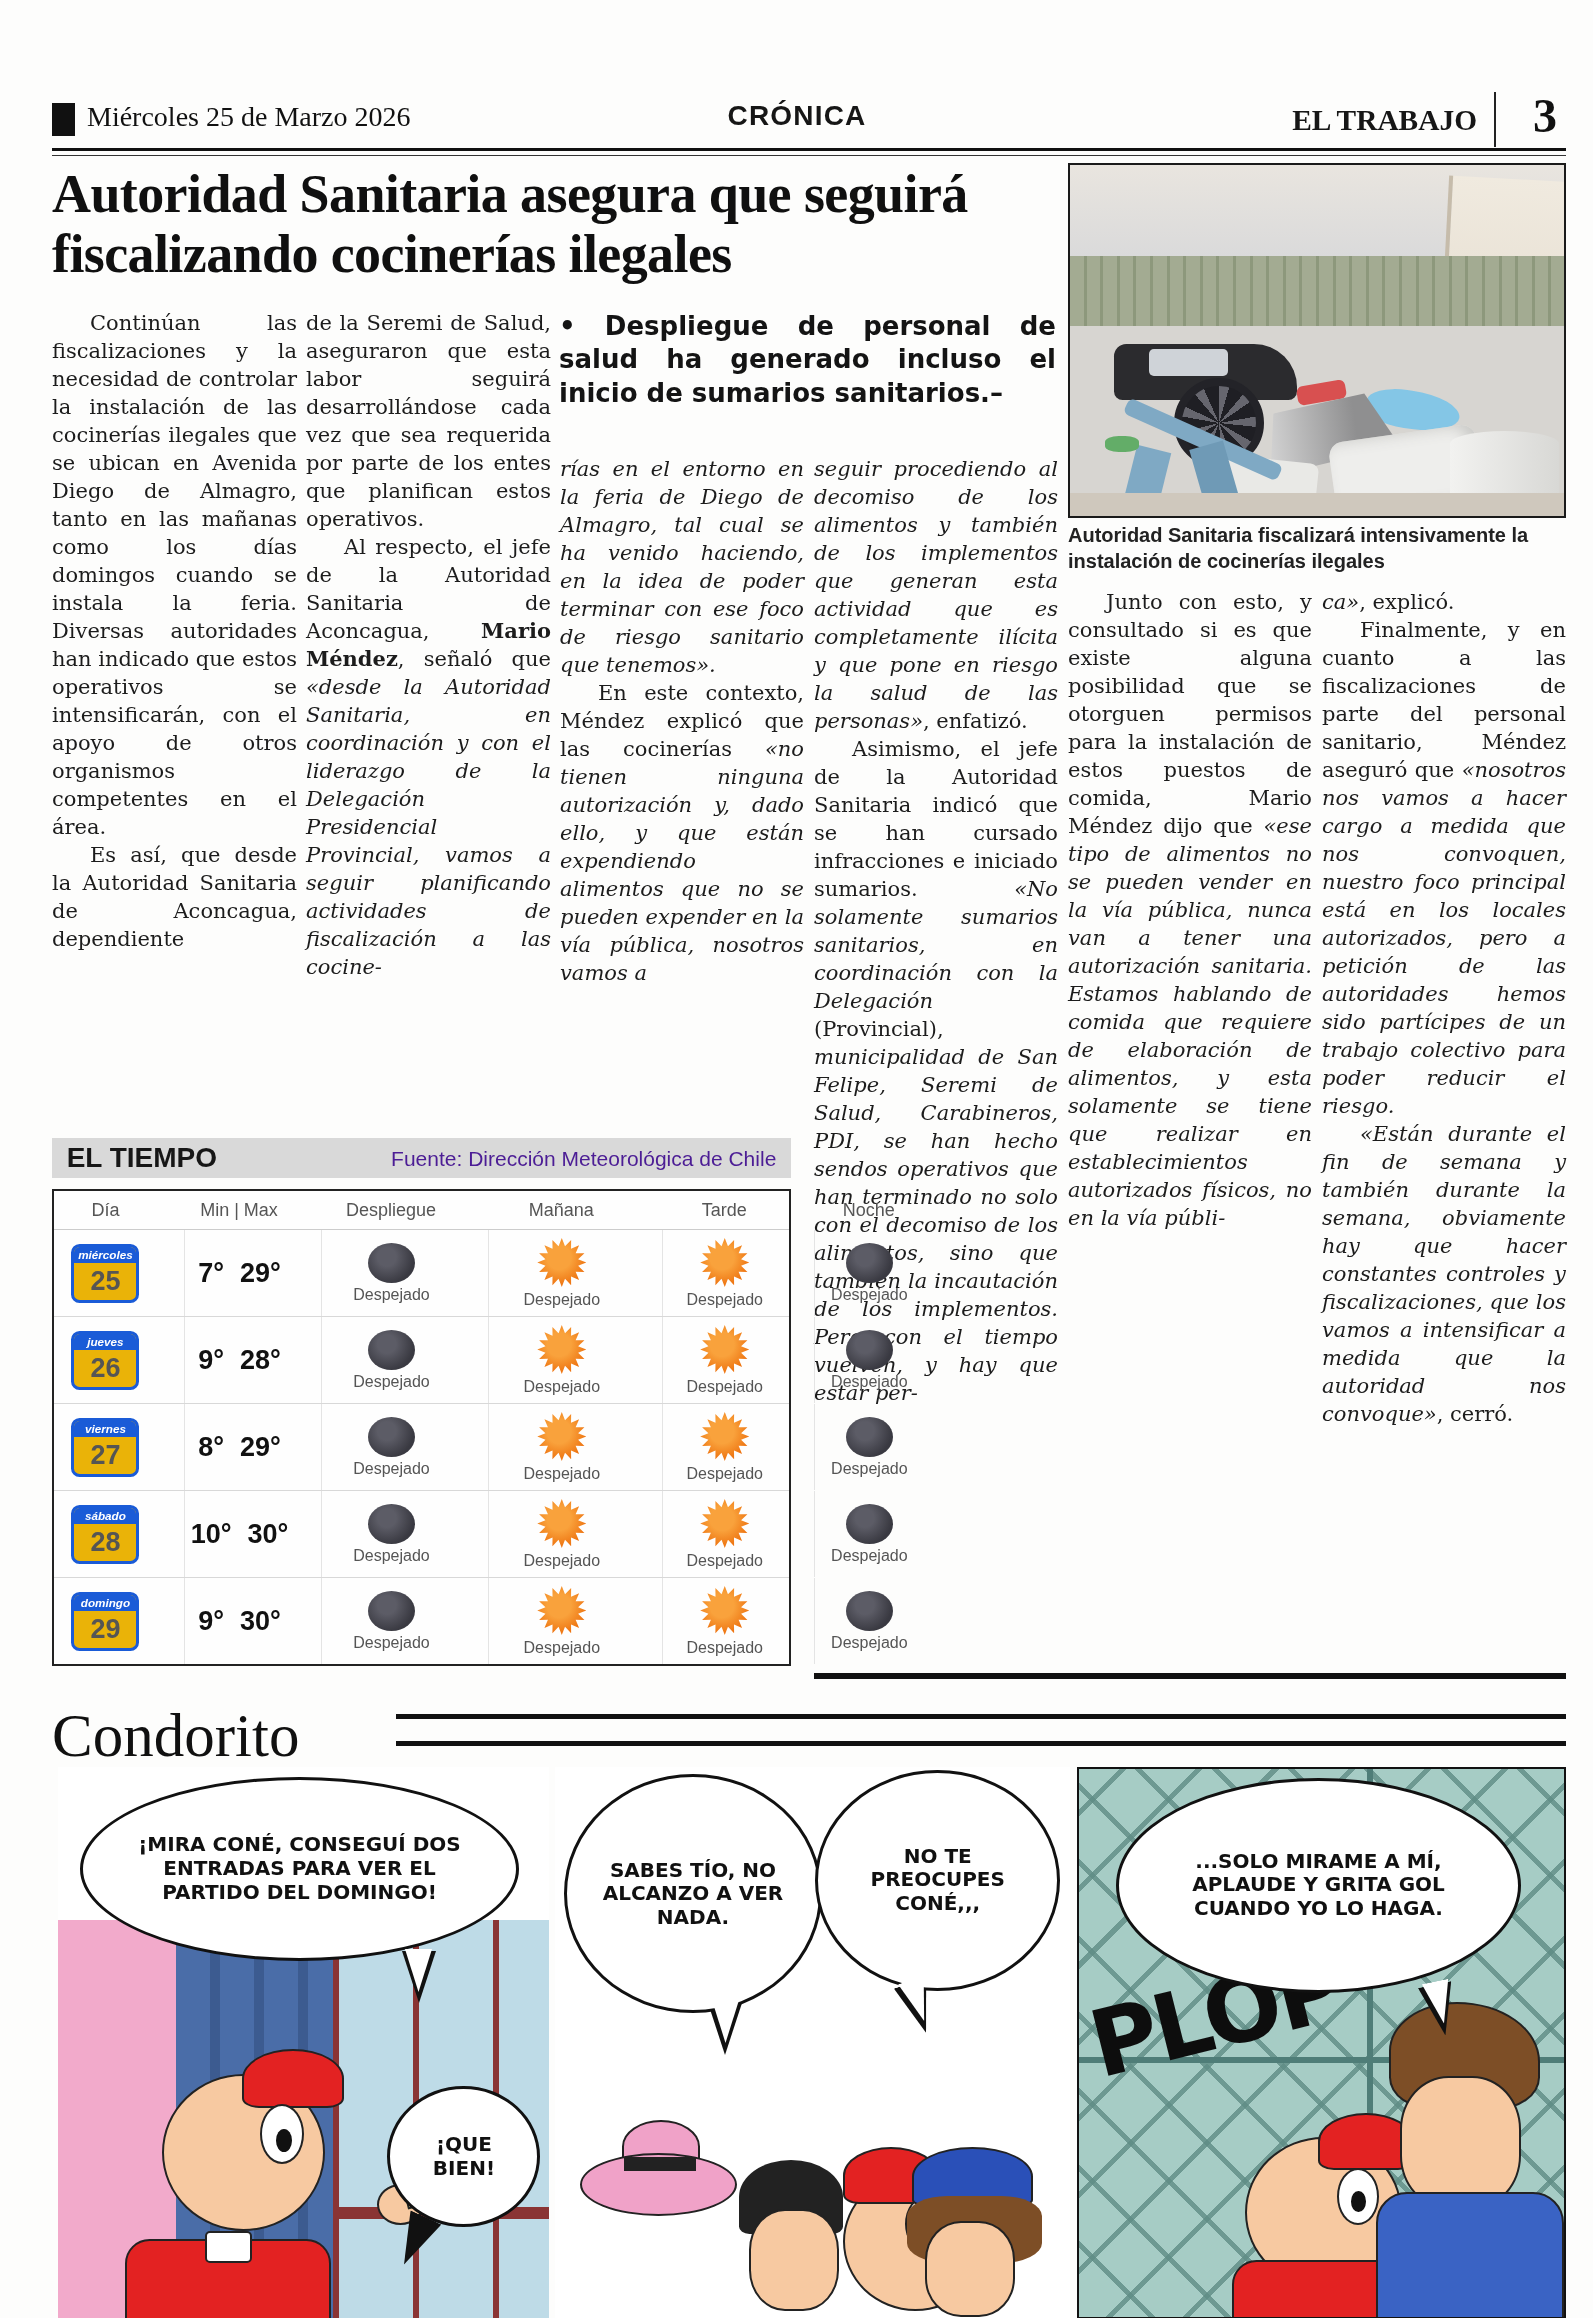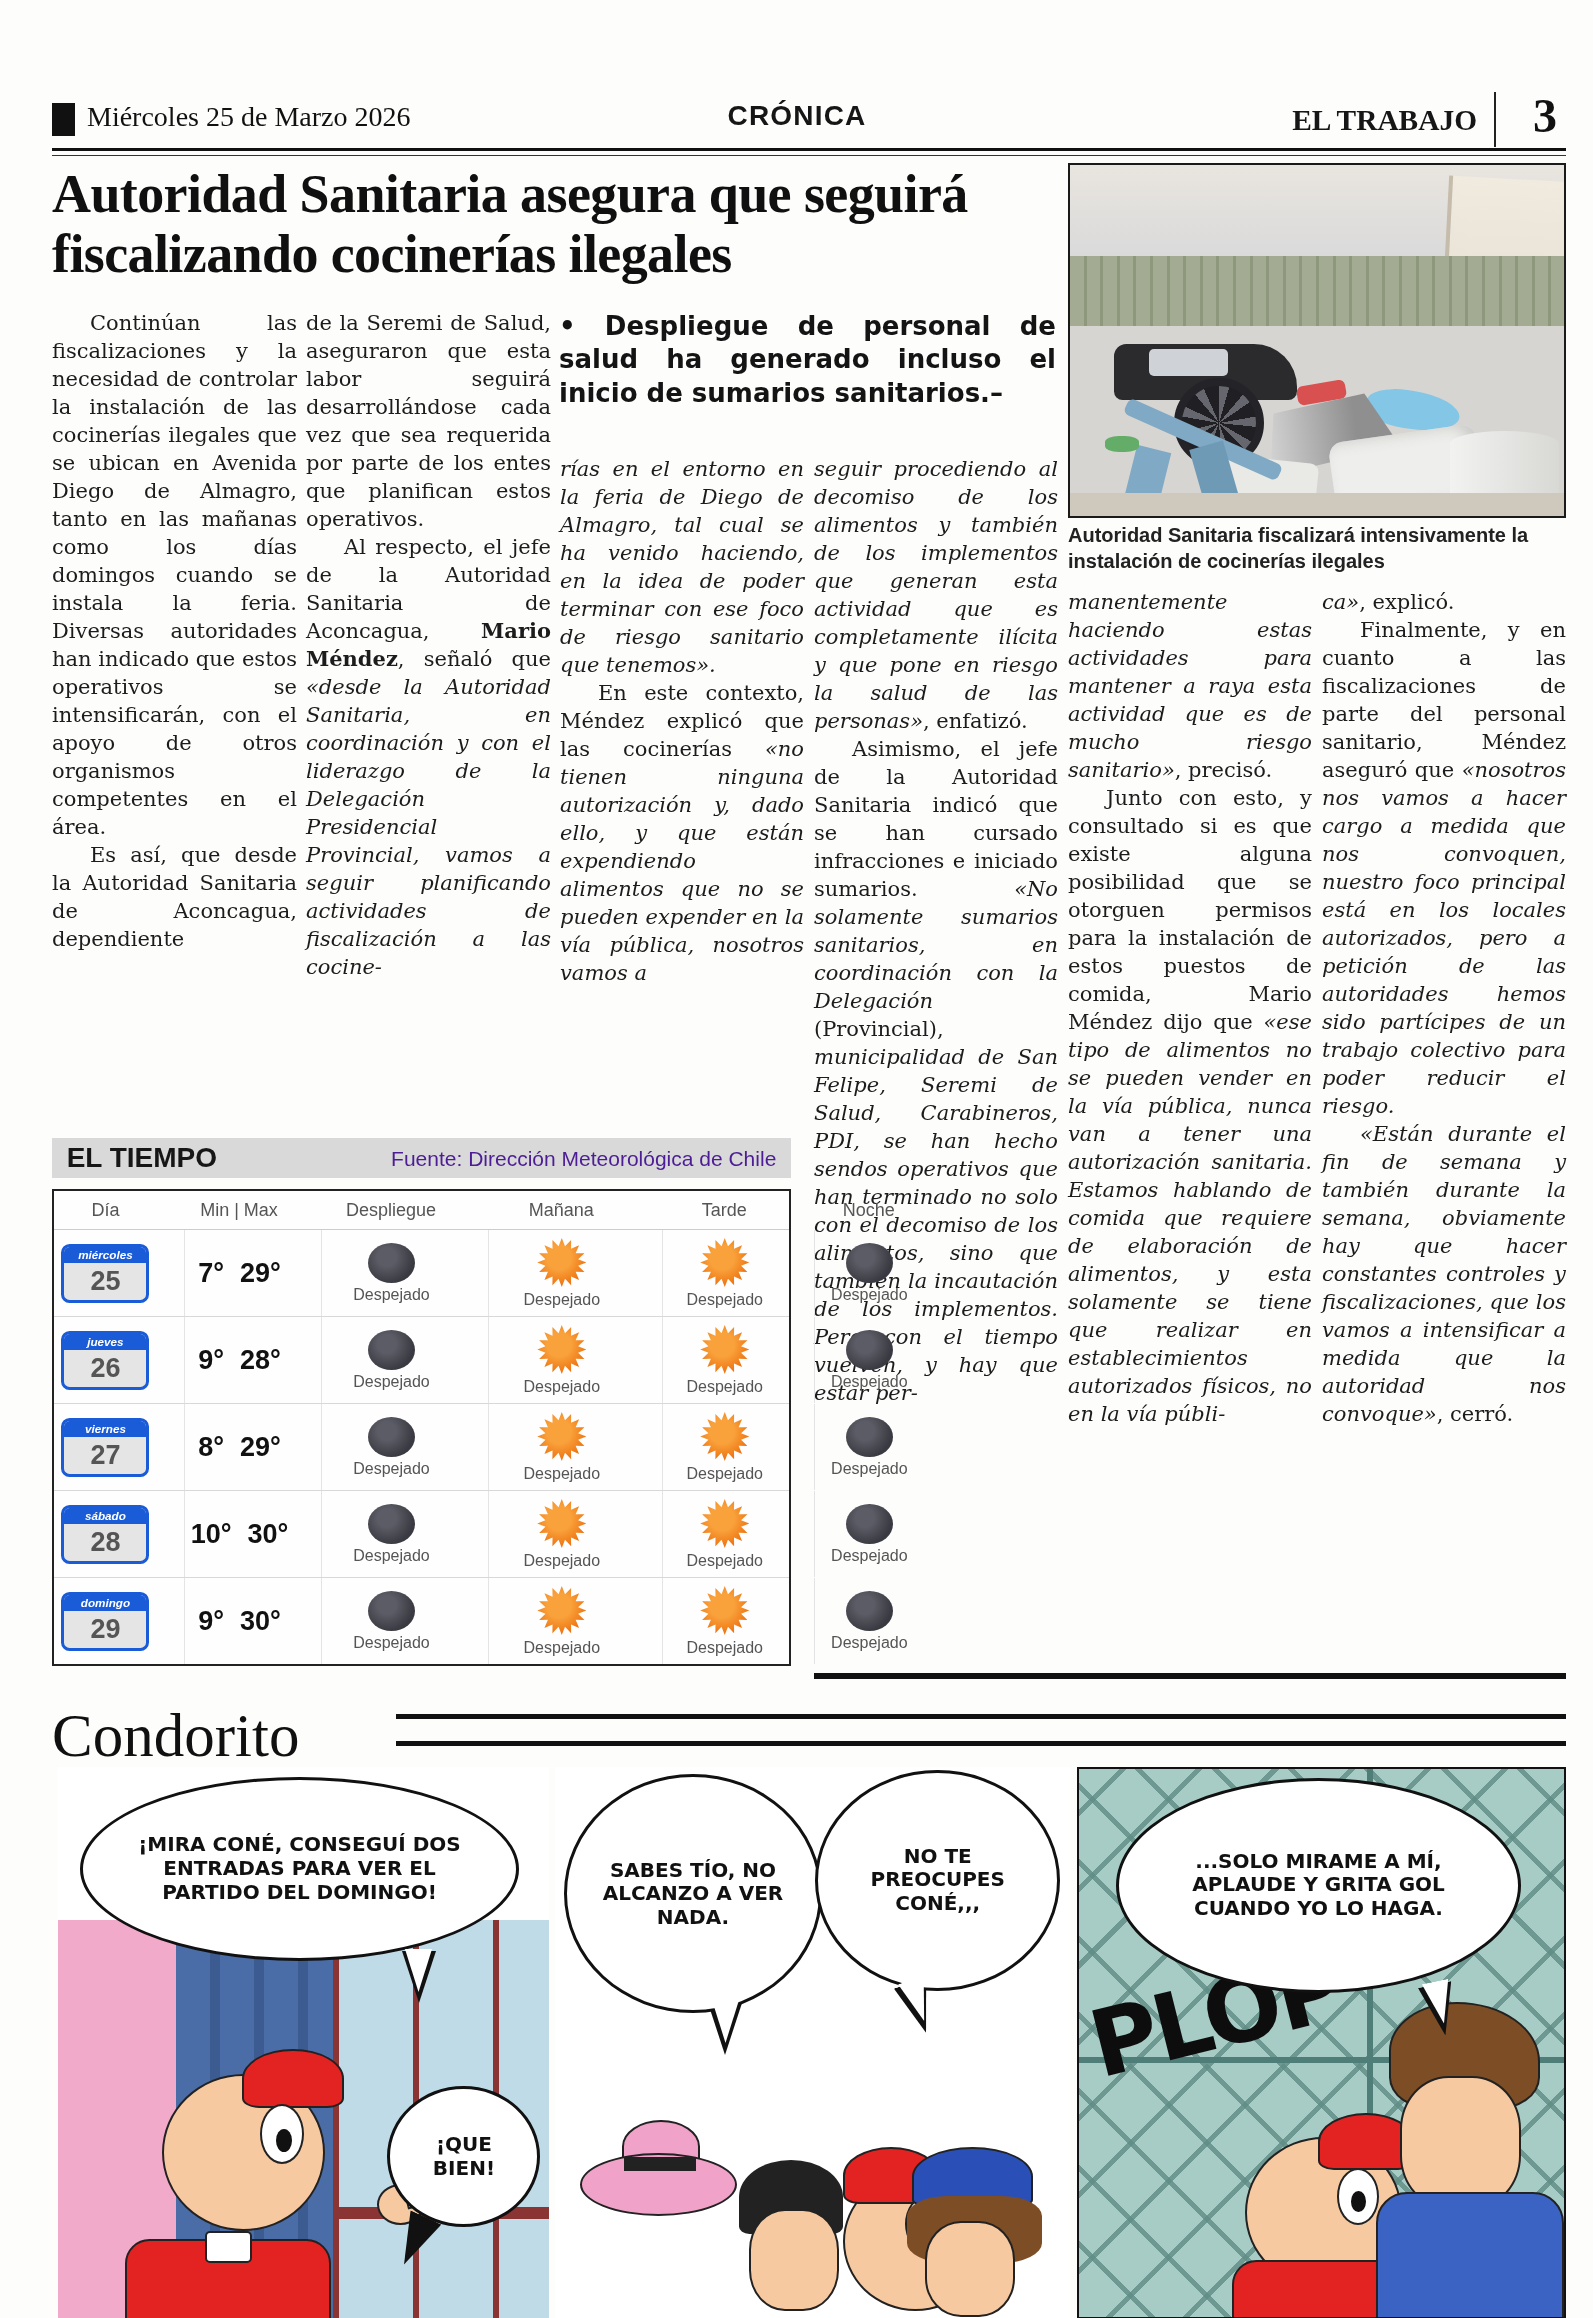--- a/index.html
+++ b/index.html
@@ -78,21 +78,21 @@
   .weather-box{position:absolute;left:52px;top:1189px;width:739px;height:477px;border:2.5px solid #222;
                background:#fefefe;box-sizing:border-box;}
   .w-grid{display:grid;grid-template-columns:14% 15% 19% 20% 17% 15%;align-items:center;gap:27px;}
   .w-head{height:38px;border-bottom:0.6px solid #ccc;}
   .w-head .w-hcell{font:400 18px/1 "Liberation Sans",sans-serif;color:#555;text-align:center;}
   .w-row{height:86px;border-bottom:0.6px solid #d8d8d8;}
   .w-row:last-child{border-bottom:none;}
   .w-cell{display:flex;flex-direction:column;align-items:center;justify-content:center;height:100%;
           border-left:0.6px solid #e4e4e4;}
   .w-cell.first{border-left:none;}
-  .cal{width:88px;height:59px;border:3.1px solid #1a5bd7;border-radius:8.6px;background:#e5e5e5;overflow:hidden;box-sizing:border-box;}
+  .cal{width:68px;height:59px;border:3.1px solid #1a5bd7;border-radius:8.6px;background:#eab308;overflow:hidden;box-sizing:border-box;}
   .cal-top{background:#1a5bd7;color:#fff;font:italic 700 11.7px/16px "Liberation Sans",sans-serif;text-align:center;height:16px;}
   .cal-num{font:700 27px/37px "Liberation Sans",sans-serif;color:#555;text-align:center;}
   .w-temp{font:700 27px/1 "Liberation Sans",sans-serif;color:#111;display:flex;gap:16px;flex-direction:row;}
   .icon{margin-bottom:4.9px;}
   .icon.sun{width:49px;height:49px;background:radial-gradient(circle at 45% 40%,#f9a23c 0 30%,#ee7512 70%);
     clip-path:polygon(100% 50%,83.3% 56.6%,96.2% 69.1%,78.3% 68.9%,85.4% 85.4%,68.9% 78.3%,69.1% 96.2%,56.6% 83.3%,50% 100%,43.4% 83.3%,30.9% 96.2%,31.1% 78.3%,14.6% 85.4%,21.7% 68.9%,3.8% 69.1%,16.7% 56.6%,0% 50%,16.7% 43.4%,3.8% 30.9%,21.7% 31.1%,14.6% 14.6%,31.1% 21.7%,30.9% 3.8%,43.4% 16.7%,50% 0%,56.6% 16.7%,69.1% 3.8%,68.9% 21.7%,85.4% 14.6%,78.3% 31.1%,96.2% 30.9%,83.3% 43.4%);}
   .icon.moon{width:47px;height:40px;border-radius:50%;
     background:radial-gradient(circle at 40% 35%,#5c5c66 0 24%,#393941 70%);}
   .w-lab{font:400 16px/1 "Liberation Sans",sans-serif;color:#555;}
 
@@ -204,21 +204,20 @@
     </div>
   <div class="col" id="col3">
       <p class="para"><span class="r-i">rías en el entorno en la feria de Diego de Almagro, tal cual se ha venido haciendo, en la idea de poder terminar con ese foco de riesgo sanitario que tenemos».</span></p>
       <p class="para ind"><span class="r-n">En este contexto, Méndez explicó que las cocinerías </span><span class="r-i">«no tienen ninguna autorización y, dado ello, y que están expendiendo alimentos que no se pueden expender en la vía pública, nosotros vamos a</span></p>
     </div>
   <div class="col" id="col4">
       <p class="para"><span class="r-i">seguir procediendo al decomiso de los alimentos y también de los implementos que generan esta actividad que es completamente ilícita y que pone en riesgo la salud de las personas»</span><span class="r-n">, enfatizó.</span></p>
       <p class="para ind"><span class="r-n">Asimismo, el jefe de la Autoridad Sanitaria indicó que se han cursado infracciones e iniciado sumarios. </span><span class="r-i">«No solamente sumarios sanitarios, en coordinación con la Delegación </span><span class="r-n">(Provincial), </span><span class="r-i">municipalidad de San Felipe, Seremi de Salud, Carabineros, PDI, se han hecho sendos operativos que han terminado no solo con el decomiso de los alimentos, sino que también la incautación de los implementos. Pero con el tiempo vuelven, y hay que estar per-</span></p>
     </div>
   <div class="col" id="col5">
-      <p class="para"><span class="r-i">manentemente haciendo estas actividades para mantener a raya esta actividad que es de mucho riesgo sanitario»</span><span class="r-n">, precisó.</span></p>
       <p class="para ind"><span class="r-n">Junto con esto, y consultado si es que existe alguna posibilidad que se otorguen permisos para la instalación de estos puestos de comida, Mario Méndez dijo que </span><span class="r-i">«ese tipo de alimentos no se pueden vender en la vía pública, nunca van a tener una autorización sanitaria. Estamos hablando de comida que requiere de elaboración de alimentos, y esta solamente se tiene que realizar en establecimientos autorizados físicos, no en la vía públi-</span></p>
     </div>
   <div class="col" id="col6">
       <p class="para"><span class="r-i">ca»</span><span class="r-n">, explicó.</span></p>
       <p class="para ind"><span class="r-n">Finalmente, y en cuanto a las fiscalizaciones de parte del personal sanitario, Méndez aseguró que </span><span class="r-i">«nosotros nos vamos a hacer cargo a medida que nos convoquen, nuestro foco principal está en los locales autorizados, pero a petición de las autoridades hemos sido partícipes de un trabajo colectivo para poder reducir el riesgo.</span></p>
       <p class="para ind"><span class="r-i">«Están durante el fin de semana y también durante la semana, obviamente hay que hacer constantes controles y fiscalizaciones, que los vamos a intensificar a medida que la autoridad nos convoque»</span><span class="r-n">, cerró.</span></p>
     </div>
   <div class="cols-bottom-rule"></div>
 
   <div class="weather-bar">

